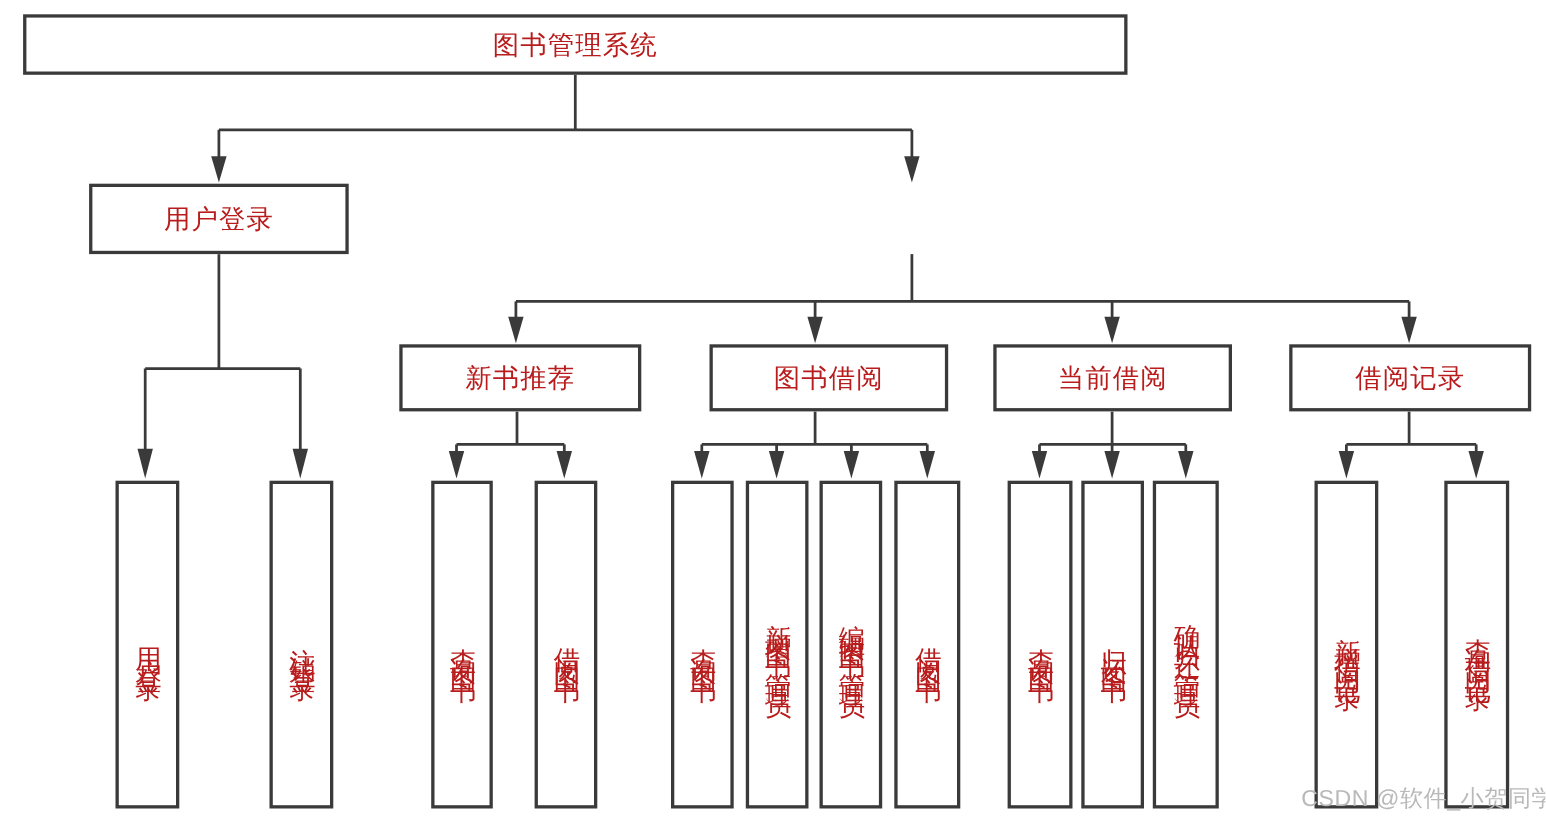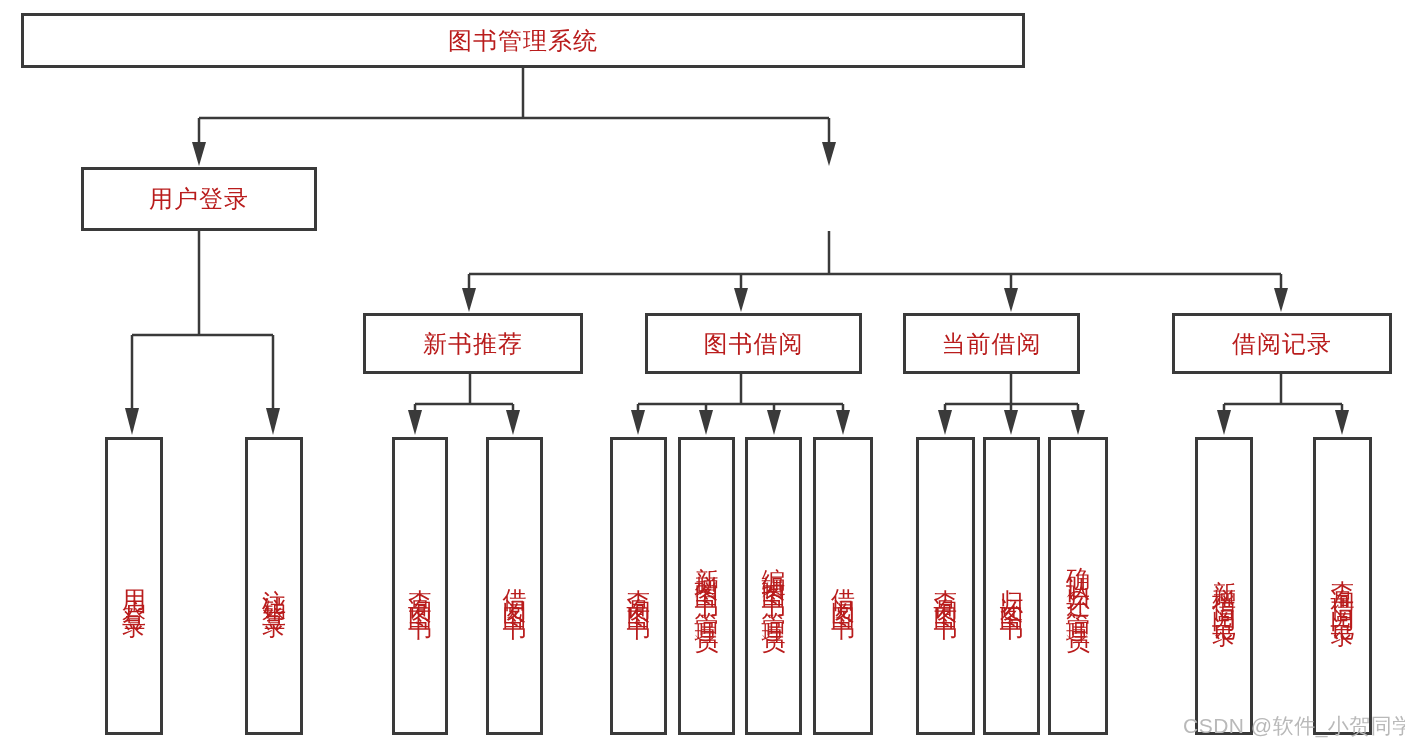--- a/index.html
+++ b/index.html
@@ -35,21 +35,21 @@
     letter-spacing: 9px;
     line-height: 1;
     padding-top: 4px;
   }
   
   #n-root          { left: 21px;   top: 13px;  width: 1004px; height: 55px; }
   #n-user-login    { left: 81px;   top: 167px; width: 236px;  height: 64px; }
   #n-book-mgmt     { left: 711px;  top: 167px; width: 236px;  height: 64px; }
   #n-new-book      { left: 363px;  top: 313px; width: 220px;  height: 61px; }
   #n-book-borrow   { left: 633px;  top: 313px; width: 217px;  height: 61px; margin-left: 12px; }
-  #n-cur-borrow    { left: 903px;  top: 313px; width: 177px;  height: 61px; }
+  #n-cur-borrow    { left: 903px;  top: 313px; width: 217px;  height: 61px; }
   #n-borrow-rec    { left: 1172px; top: 313px; width: 220px;  height: 61px; }
   
   .leaf { top: 437px; height: 298px; }
   #l-login      { left: 105px;  width: 58px; }
   #l-logout     { left: 245px;  width: 58px; }
   #l-nb-query   { left: 392px;  width: 56px; }
   #l-nb-borrow  { left: 486px;  width: 57px; }
   #l-bb-query   { left: 610px;  width: 57px; }
   #l-bb-add     { left: 678px;  width: 57px; }
   #l-bb-edit    { left: 745px;  width: 57px; }

